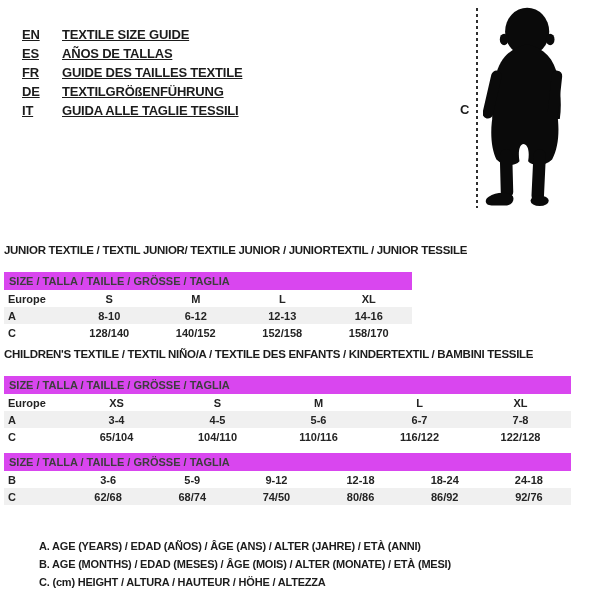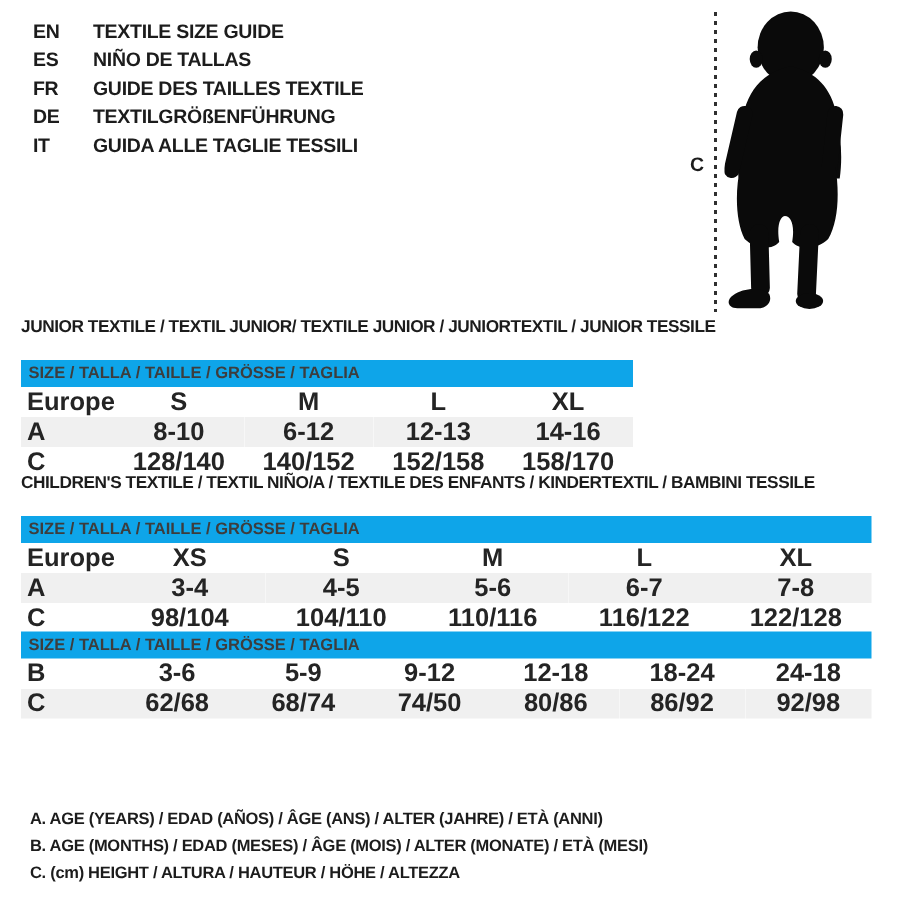--- a/index.html
+++ b/index.html
@@ -1,62 +1,62 @@
 <!DOCTYPE html>
 <html><head>
 <meta charset="utf-8">
 <style>
   html,body{margin:0;padding:0;background:#ffffff;}
   .page{position:relative;width:600px;height:600px;background:#ffffff;overflow:hidden;
         font-family:"Liberation Sans",sans-serif;color:#1c1c1c;}
 
   
-  .langs{position:absolute;left:22px;top:11px;}
+  .langs{position:absolute;left:22px;top:25px;text-decoration:underline;}
   .lang-row{display:flex;font-weight:700;font-size:13px;line-height:19px;letter-spacing:-0.2px;}
   .lang-code{width:40px;flex:none;}
 
   
   .figure{position:absolute;left:450px;top:0;width:150px;height:215px;}
   .measure-line{position:absolute;left:26px;top:8px;width:2px;height:200px;
     background:repeating-linear-gradient(to bottom,#2f2f2f 0px,#2f2f2f 3px,transparent 3px,transparent 6px);}
   .c-label{position:absolute;left:10px;top:102px;font-weight:700;font-size:13px;}
   .baby-svg{position:absolute;left:33px;top:4px;}
 
   
-  .size-table{position:absolute;left:14px;}
+  .size-table{position:absolute;left:4px;margin-top:32px;}
   .t0{top:212px;width:408px;}
   .t1{top:316px;width:567px;}
   .t2{top:421px;width:567px;}
   .table-title{margin:0 0 15px 0;}
   .title-line{font-weight:700;font-size:11.5px;line-height:13px;letter-spacing:-0.3px;white-space:nowrap;}
-  .size-header{height:18px;background:#0ea5e9;color:#3d3d3d;font-weight:700;font-size:11px;
+  .size-header{height:18px;background:#d946ef;color:#3d3d3d;font-weight:700;font-size:11px;
     line-height:18px;padding-left:5px;box-sizing:border-box;}
-  .grid{width:100%;border-collapse:collapse;font-weight:700;font-size:17px;color:#242424;table-layout:fixed;}
+  .grid{width:100%;border-collapse:collapse;font-weight:700;font-size:11px;color:#242424;table-layout:fixed;}
   .grid td{height:17px;padding:0;text-align:center;overflow:hidden;}
   .grid .row-label{width:62px;text-align:left;padding-left:4px;box-sizing:border-box;}
   .grid tr.shaded{background:#f0f0f0;}
 
   
   #notes{position:absolute;left:20px;top:537px;}
-  .note{font-weight:700;font-size:11px;line-height:18px;letter-spacing:-0.2px;white-space:nowrap;}
+  .note{font-weight:700;font-size:11px;line-height:18px;letter-spacing:-0.2px;white-space:nowrap;margin-left:19px;}
 </style>
 </head>
 <body>
 
 <div class="page">
 
   <div class="langs" id="langs">
   <div class="lang-row">
     <span class="lang-code">EN</span>
     <span class="lang-label">TEXTILE SIZE GUIDE</span>
   </div>
 
   <div class="lang-row">
     <span class="lang-code">ES</span>
-    <span class="lang-label">NIÑO DE TALLAS</span>
+    <span class="lang-label">AÑOS DE TALLAS</span>
   </div>
 
   <div class="lang-row">
     <span class="lang-code">FR</span>
     <span class="lang-label">GUIDE DES TAILLES TEXTILE</span>
   </div>
 
   <div class="lang-row">
     <span class="lang-code">DE</span>
     <span class="lang-label">TEXTILGRÖßENFÜHRUNG</span>
@@ -139,21 +139,21 @@
             <tr class="shaded">
               <td class="row-label">A</td>
               <td class="cell">3-4</td>
               <td class="cell">4-5</td>
               <td class="cell">5-6</td>
               <td class="cell">6-7</td>
               <td class="cell">7-8</td>
             </tr>
             <tr>
               <td class="row-label">C</td>
-              <td class="cell">98/104</td>
+              <td class="cell">65/104</td>
               <td class="cell">104/110</td>
               <td class="cell">110/116</td>
               <td class="cell">116/122</td>
               <td class="cell">122/128</td>
             </tr>
           </tbody>
         </table>
   </section>
 
   <section class="size-table t2">
@@ -169,21 +169,21 @@
               <td class="cell">18-24</td>
               <td class="cell">24-18</td>
             </tr>
             <tr class="shaded">
               <td class="row-label">C</td>
               <td class="cell">62/68</td>
               <td class="cell">68/74</td>
               <td class="cell">74/50</td>
               <td class="cell">80/86</td>
               <td class="cell">86/92</td>
-              <td class="cell">92/98</td>
+              <td class="cell">92/76</td>
             </tr>
           </tbody>
         </table>
   </section>
 </div>
 
   <div id="notes">
   <div class="note">A. AGE (YEARS) / EDAD (AÑOS) / ÂGE (ANS) / ALTER (JAHRE) / ETÀ (ANNI)</div>
 
   <div class="note">B. AGE (MONTHS) / EDAD (MESES) / ÂGE (MOIS) / ALTER (MONATE) / ETÀ (MESI)</div>

